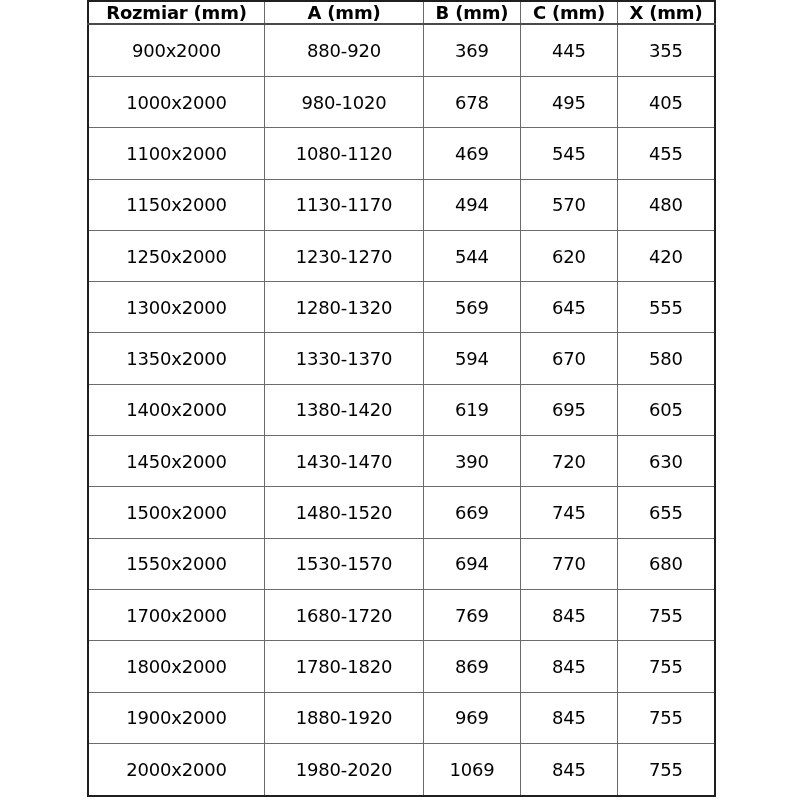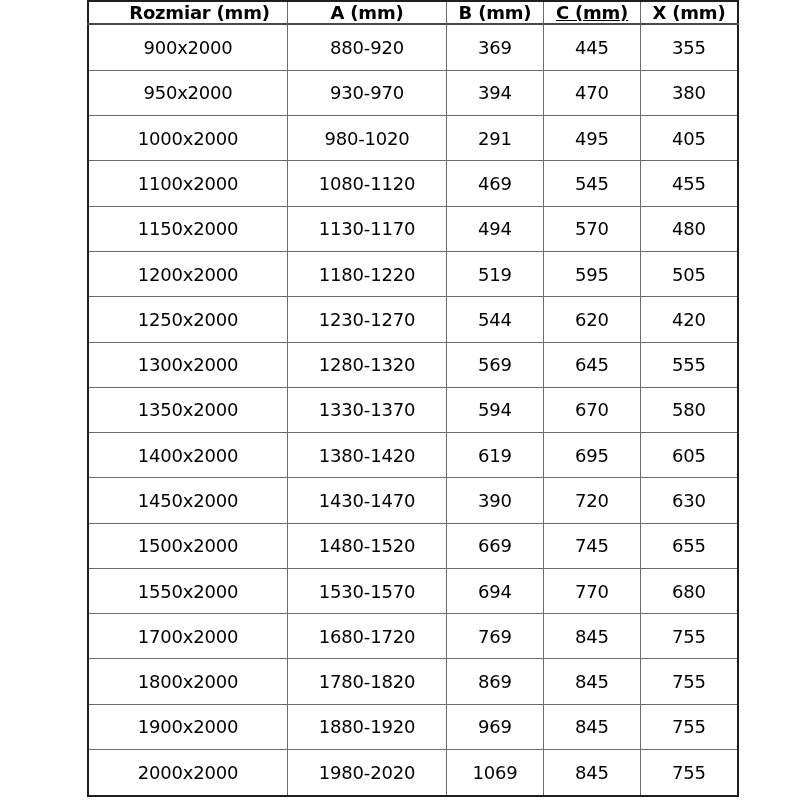--- a/index.html
+++ b/index.html
@@ -35,24 +35,24 @@
     color: #000000;
     letter-spacing: -0.2px;
     white-space: nowrap;
     overflow: hidden;
   }
   table.size-table th {
     font-weight: bold;
     border-bottom: 2px solid #4a4a4a;
   }
   
-  table.size-table th:nth-child(1) { width: 175px; padding-left: 23px; }
+  table.size-table th:nth-child(1) { width: 175px; }
   table.size-table th:nth-child(2) { width: 158px; }
   table.size-table th:nth-child(3) { width: 96px; }
-  table.size-table th:nth-child(4) { width: 96px; text-decoration: underline; }
+  table.size-table th:nth-child(4) { width: 96px; }
   table.size-table th:nth-child(5) { width: 96px; }
 </style>
 </head>
 <body>
 
 <div class="canvas">
   <table class="size-table">
     <thead>
       <tr>
           <th>Rozmiar (mm)</th>
@@ -64,53 +64,39 @@
     </thead>
     <tbody>
         <tr>
           <td>900x2000</td>
           <td>880-920</td>
           <td>369</td>
           <td>445</td>
           <td>355</td>
         </tr>
         <tr>
-          <td>950x2000</td>
-          <td>930-970</td>
-          <td>394</td>
-          <td>470</td>
-          <td>380</td>
-        </tr>
-        <tr>
           <td>1000x2000</td>
           <td>980-1020</td>
-          <td>291</td>
+          <td>678</td>
           <td>495</td>
           <td>405</td>
         </tr>
         <tr>
           <td>1100x2000</td>
           <td>1080-1120</td>
           <td>469</td>
           <td>545</td>
           <td>455</td>
         </tr>
         <tr>
           <td>1150x2000</td>
           <td>1130-1170</td>
           <td>494</td>
           <td>570</td>
           <td>480</td>
-        </tr>
-        <tr>
-          <td>1200x2000</td>
-          <td>1180-1220</td>
-          <td>519</td>
-          <td>595</td>
-          <td>505</td>
         </tr>
         <tr>
           <td>1250x2000</td>
           <td>1230-1270</td>
           <td>544</td>
           <td>620</td>
           <td>420</td>
         </tr>
         <tr>
           <td>1300x2000</td>

